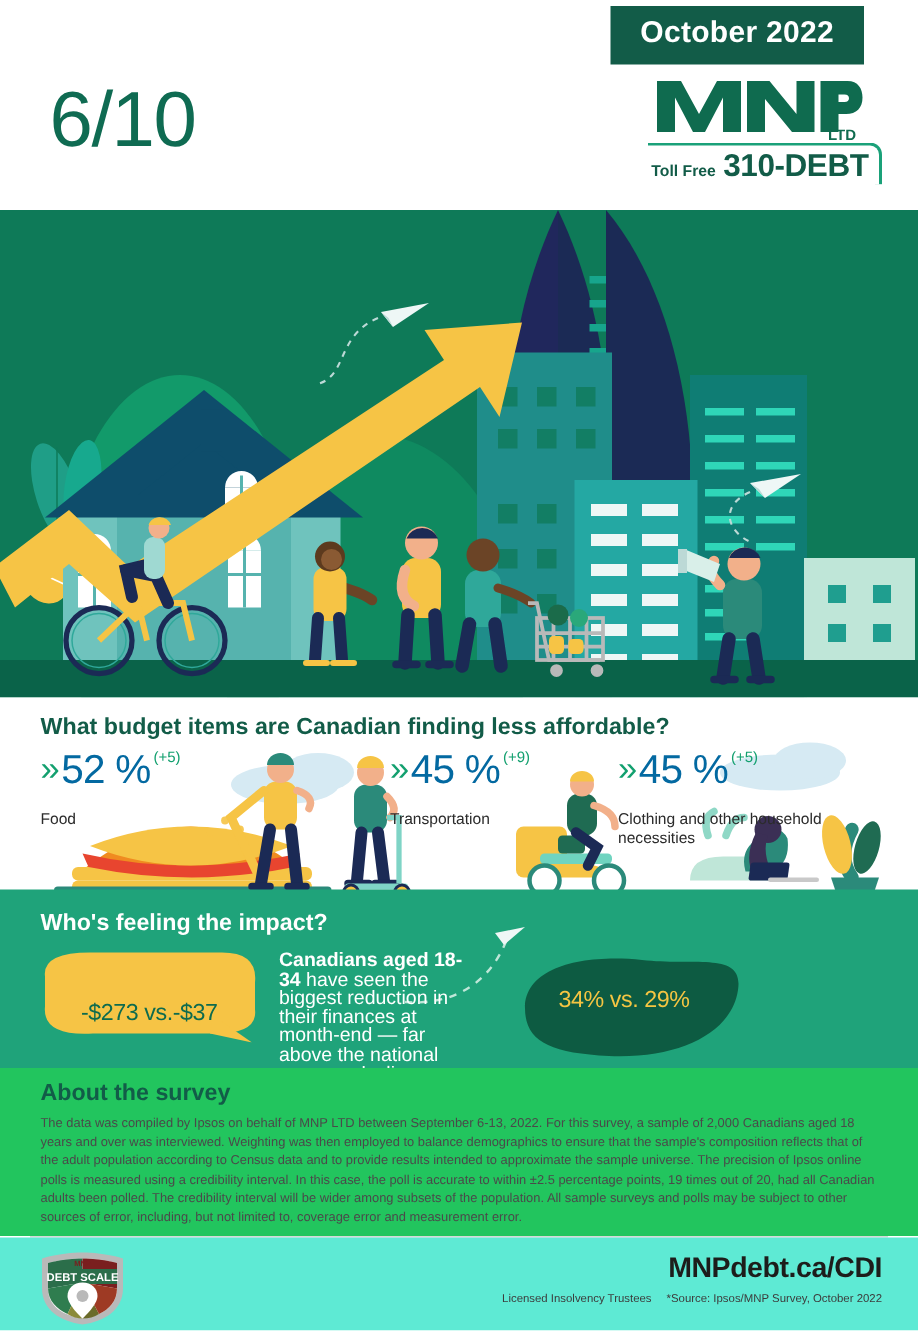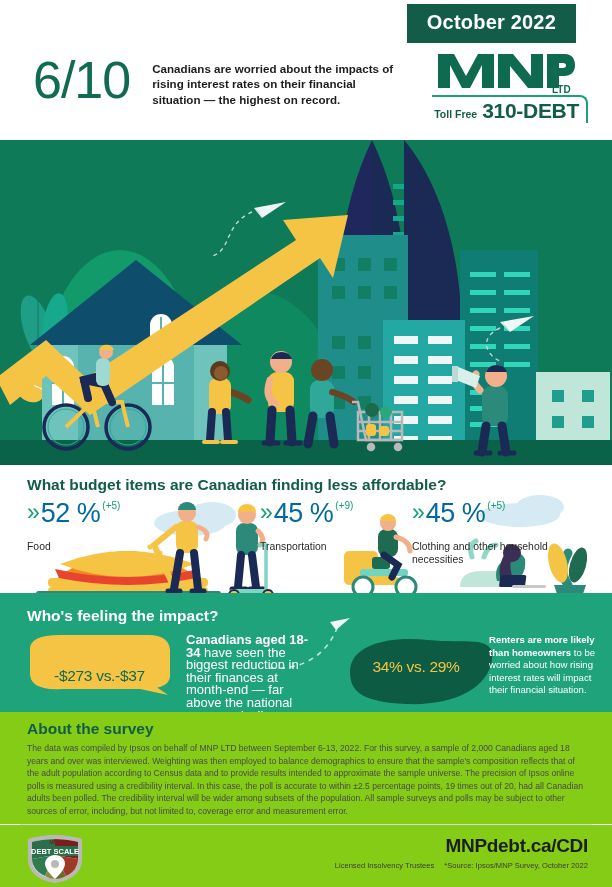--- a/index.html
+++ b/index.html
@@ -48,29 +48,29 @@
   .note-a{position:absolute;left:186px;top:36px;width:128px;font-size:13px;line-height:12.6px;color:#fff;}
   .note-a b{font-weight:700;}
   .blob{position:absolute;left:336px;top:32px;width:160px;height:78px;}
   .blob-text{position:absolute;left:348px;top:60px;width:136px;text-align:center;
      font-size:15.5px;color:#f5c542;letter-spacing:-.3px;}
   .note-b{position:absolute;left:489px;top:36px;width:110px;font-size:9.6px;line-height:12.6px;color:#fff;}
   .note-b b{font-weight:700;}
   .dashcurve{position:absolute;left:270px;top:20px;}
 
   
-  .about{position:absolute;left:0;top:712px;width:612px;height:112px;background:#84cc16;}
+  .about{position:absolute;left:0;top:712px;width:612px;height:112px;background:#22c55e;}
   .about h2{position:absolute;left:27px;top:8px;margin:0;font-size:15.5px;font-weight:700;color:#125c48;}
   .about p{position:absolute;left:27px;top:30px;width:558px;margin:0;
      font-size:8.6px;line-height:12.6px;color:#4a4a4a;text-align:left;}
 
   .divider{position:absolute;left:20px;top:824px;width:572px;height:1px;background:#d7d7d7;}
 
   
-  .footer{position:absolute;left:0;top:825px;width:612px;height:62px;background:#84cc16;}
+  .footer{position:absolute;left:0;top:825px;width:612px;height:62px;background:#5eead4;}
   .ds-badge{position:absolute;left:24px;top:8px;width:62px;height:52px;}
   .ds-copy{position:absolute;left:96px;top:16px;font-size:10.4px;line-height:14px;color:#125c48;}
   .foot-url{position:absolute;right:24px;top:10px;font-size:19px;font-weight:700;color:#1d1d1b;letter-spacing:-.3px;}
   .foot-sub{position:absolute;right:24px;top:36px;font-size:7.6px;color:#3c3c3c;white-space:nowrap;}
   .foot-sub .lic{margin-right:10px;}
 </style>
 </head>
 <body>
 
 <div class="page">
@@ -90,21 +90,20 @@
       </svg>
     </div>
 
     <div class="tollfree">
       <span class="tf-small">Toll Free</span>
       <span class="tf-num">310-DEBT</span>
     </div>
 
     <div class="stat-wrap">
       <div class="big-stat">6/10</div>
-      <div class="stat-text">Canadians are worried about the impacts of rising interest rates on their financial situation — the highest on record.</div>
     </div>
   </div>
 
   <div class="hero">
     <svg width="612" height="325" viewBox="0 0 612 325">
       <rect x="0" y="0" width="612" height="325" fill="#0e7a58"></rect>
 
       <ellipse cx="120" cy="250" rx="78" ry="140" fill="#129a6a"></ellipse>
       <ellipse cx="250" cy="300" rx="100" ry="150" fill="#0f8a60"></ellipse>
 
@@ -419,23 +418,20 @@
 
     <div class="note-a">
       <b>Canadians aged 18-34</b><span> have seen the biggest reduction in their finances at month-end — far above the national average decline.</span>
     </div>
 
     <svg class="blob" width="160" height="78" viewBox="0 0 160 78">
       <path d="M14 42 C14 14 54 6 92 10 C128 14 160 4 156 30 C152 58 118 76 70 74 C30 72 14 64 14 42 Z" fill="#0d5b42"></path>
     </svg>
     <div class="blob-text">34% vs. 29%</div>
 
-    <div class="note-b">
-      <b>Renters are more likely than homeowners</b><span> to be worried about how rising interest rates will impact their financial situation.</span>
-    </div>
   </div>
 
   <div class="about">
     <h2>About the survey</h2>
     <p>The data was compiled by Ipsos on behalf of MNP LTD between September 6-13, 2022. For this survey, a sample of 2,000 Canadians aged 18 years and over was interviewed. Weighting was then employed to balance demographics to ensure that the sample's composition reflects that of the adult population according to Census data and to provide results intended to approximate the sample universe. The precision of Ipsos online polls is measured using a credibility interval. In this case, the poll is accurate to within ±2.5 percentage points, 19 times out of 20, had all Canadian adults been polled. The credibility interval will be wider among subsets of the population. All sample surveys and polls may be subject to other sources of error, including, but not limited to, coverage error and measurement error.</p>
   </div>
 
   <div class="divider"></div>
 
   <div class="footer">

